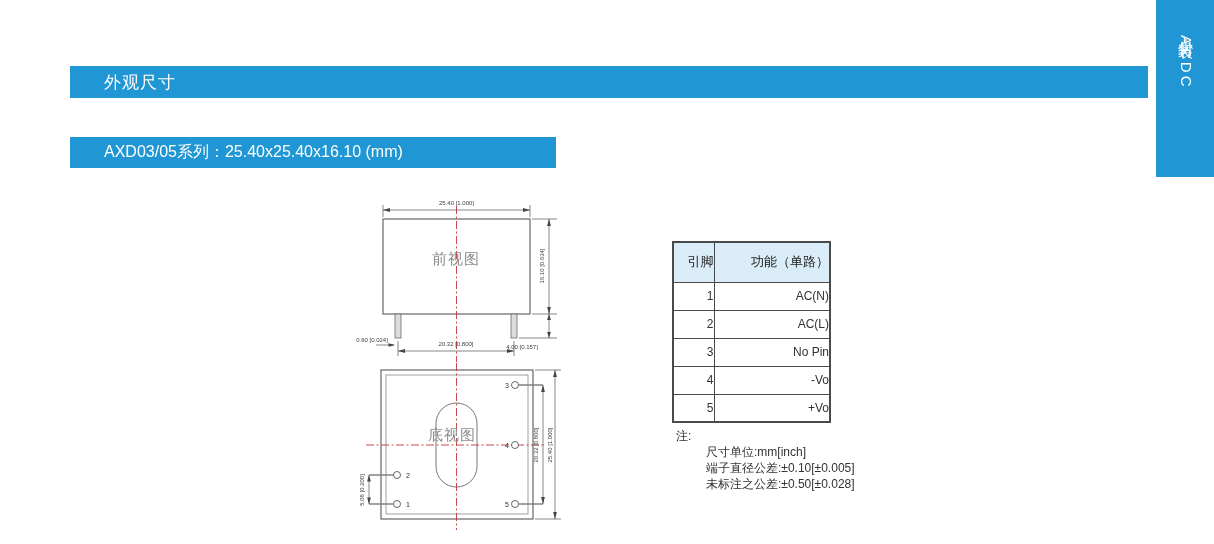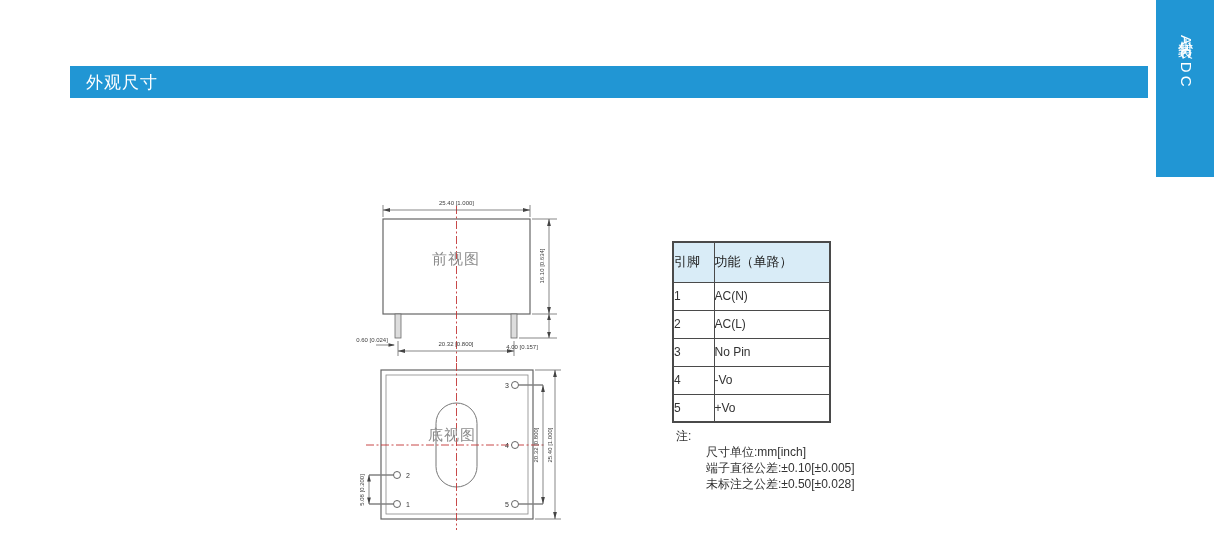--- a/index.html
+++ b/index.html
@@ -7,58 +7,61 @@
     --table-header-bg:#d9ecf7;
     --line:#5a5a5a;
     --red:#c23434;
     --dimtext:#3d3d3d;
   }
   *{margin:0;padding:0;box-sizing:border-box}
   html,body{width:1214px;height:544px;background:#fff;overflow:hidden;
     font-family:"Liberation Sans","DejaVu Sans",sans-serif}
   .page{position:relative;width:1214px;height:544px;background:#fff}
 
-  .bar{position:absolute;background:var(--accent);color:#fff;display:flex;align-items:center;padding-left:16px}
+  .bar{position:absolute;background:var(--accent);color:#fff;display:flex;align-items:center;padding-left:34px}
   .bar-main{left:70px;top:66px;width:1078px;height:32px;font-size:17px;letter-spacing:1px}
   .bar-sub{left:70px;top:137px;width:486px;height:31px;font-size:16px}
 
   .side-tab{position:absolute;left:1156px;top:0;width:58px;height:177px;background:var(--accent);
     display:flex;justify-content:center}
   .side-tab-label{writing-mode:vertical-rl;text-orientation:mixed;color:#fff;font-size:15px;
     letter-spacing:3px;margin-top:26px}
 
   svg.linework{position:absolute;left:0;top:0;pointer-events:none}
 
   .dim{position:absolute;transform:translate(-50%,-50%);font-size:6px;color:var(--dimtext);
     white-space:nowrap;line-height:1}
   .dim.rot{transform:translate(-50%,-50%) rotate(-90deg)}
   .pin-num{position:absolute;transform:translate(-50%,-50%);font-size:7px;color:#333;line-height:1}
   .view-label{position:absolute;transform:translate(-50%,-50%);font-size:15px;color:#8c8c8c;
     letter-spacing:1px;white-space:nowrap}
 
   table.pin-table{position:absolute;left:672px;top:241px;border-collapse:collapse;table-layout:fixed;
     background:#fff;border:2px solid #4a4a4a}
-  .pin-table th,.pin-table td{border:1px solid #4a4a4a;text-align:left;vertical-align:middle}
+  .pin-table th,.pin-table td{border:1px solid #4a4a4a;text-align:right;vertical-align:middle}
   .pin-table th{background:var(--table-header-bg);font-weight:normal;font-size:13px;color:#222;height:40px}
   .pin-table td{font-size:12px;color:#333;height:28px}
   .pin-table .col-pin{width:41px}
   .pin-table .col-func{width:116px}
 
   .notes{position:absolute;left:676px;top:428px;font-size:12px;color:#333;line-height:16px}
   .notes .indent{margin-left:30px}
 </style>
 </head>
 <body>
 
 <div class="page">
 
   <div class="bar bar-main">
     <span>外观尺寸</span>
   </div>
 
+  <div class="bar bar-sub">
+    <span>AXD03/05系列：25.40x25.40x16.10 (mm)</span>
+  </div>
 
   <div class="side-tab">
     <span class="side-tab-label">小封装ACDC</span>
   </div>
 
   <svg class="linework" width="1214" height="544" viewBox="0 0 1214 544">
 
     <g>
       <rect x="383" y="219" width="147" height="95" fill="#ffffff" stroke="#666" stroke-width="1.2"></rect>
       <rect x="395" y="314" width="6" height="24" fill="#dddddd" stroke="#6a6a6a" stroke-width="0.8"></rect>

